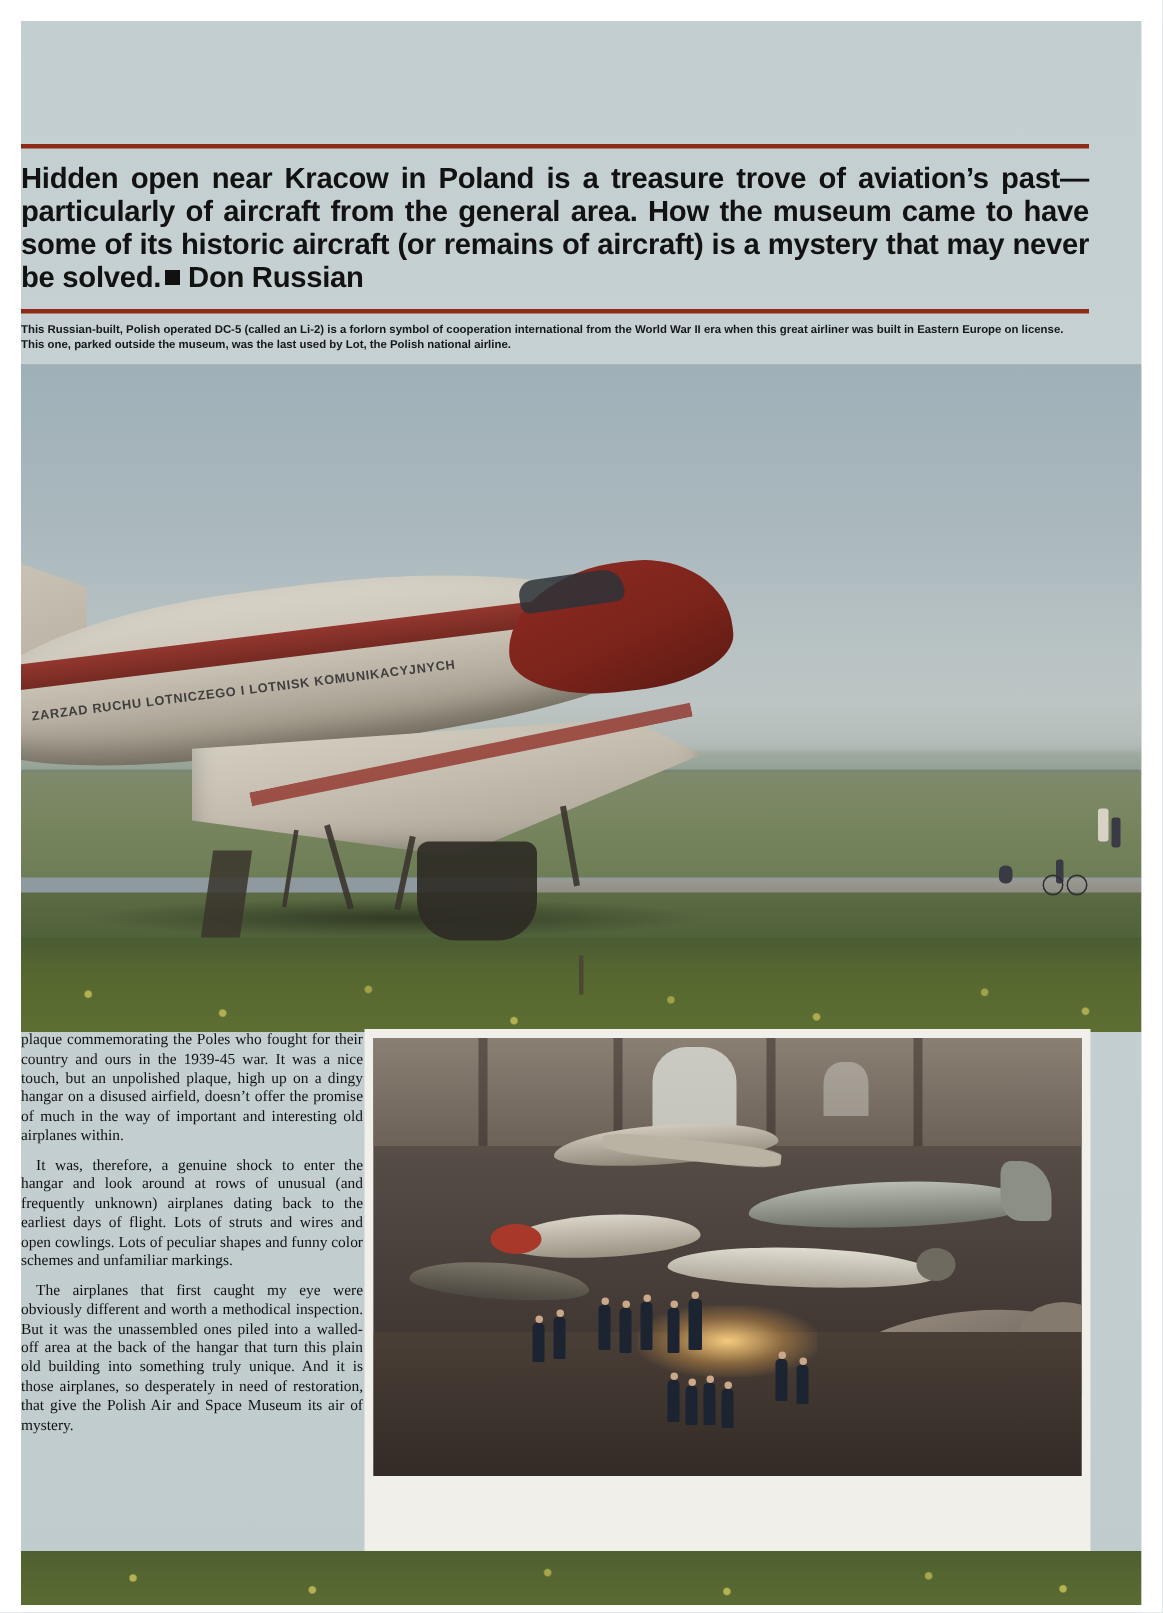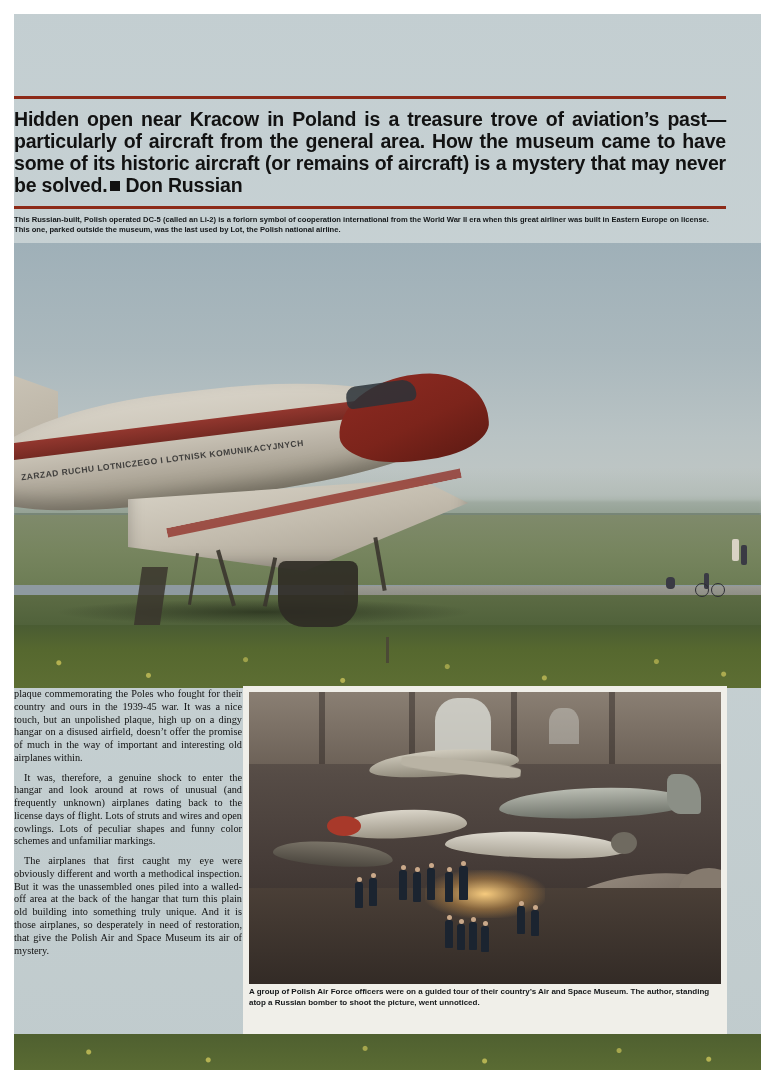--- a/index.html
+++ b/index.html
@@ -487,21 +487,21 @@
   <div class="deck-wrap">
     <div class="rule-top"></div>
     <div class="deck"><span>Hidden open near Kracow in Poland is a treasure trove of aviation’s past—particularly of aircraft from the general area. How the museum came to have some of its historic aircraft (or remains of aircraft) is a mystery that may never be solved.</span><span class="sq"></span><span>Don Russian</span></div>
     <div class="rule-bottom"></div>
   </div>
 
   <div class="topcap">This Russian-built, Polish operated DC-5 (called an Li-2) is a forlorn symbol of cooperation international from the World War II era when this great airliner was built in Eastern Europe on license. This one, parked outside the museum, was the last used by Lot, the Polish national airline.</div>
 
   <div class="body-col">
     <p class="cont">plaque commemorating the Poles who fought for their country and ours in the 1939-45 war. It was a nice touch, but an unpolished plaque, high up on a dingy hangar on a disused airfield, doesn’t offer the promise of much in the way of important and interesting old airplanes within.</p>
-    <p class="ind">It was, therefore, a genuine shock to enter the hangar and look around at rows of unusual (and frequently unknown) airplanes dating back to the license days of flight. Lots of struts and wires and open cowlings. Lots of peculiar shapes and funny color schemes and unfamiliar markings.</p>
+    <p class="ind">It was, therefore, a genuine shock to enter the hangar and look around at rows of unusual (and frequently unknown) airplanes dating back to the earliest days of flight. Lots of struts and wires and open cowlings. Lots of peculiar shapes and funny color schemes and unfamiliar markings.</p>
     <p class="ind">The airplanes that first caught my eye were obviously different and worth a methodical inspection. But it was the unassembled ones piled into a walled-off area at the back of the hangar that turn this plain old building into something truly unique. And it is those airplanes, so desperately in need of restoration, that give the Polish Air and Space Museum its air of mystery.</p>
   </div>
 
   <div class="photo-bottom-frame">
     <div class="photo-bottom">
       <div class="hangar-bg"></div>
       <div class="hangar-roof"></div>
       <div class="roof-beam" style="left:70px;"></div>
       <div class="roof-beam" style="left:160px;"></div>
       <div class="roof-beam" style="left:262px;"></div>
@@ -563,21 +563,20 @@
         </div>
       <div class="person" style="left:220px; top:230px; width:8px; height:28px;">
           <span class="head"></span>
         </div>
       <div class="person" style="left:232px; top:234px; width:8px; height:26px;">
           <span class="head"></span>
         </div>
     </div>
   </div>
 
-  <div class="botcap">A group of Polish Air Force officers were on a guided tour of their country’s Air and Space Museum. The author, standing atop a Russian bomber to shoot the picture, went unnoticed.</div>
 
   <div class="bottom-grass"></div>
 
   <div class="left-edge"></div>
   <div class="right-edge"></div>
   <div class="top-edge"></div>
   <div class="bottom-edge"></div>
 </div>
 
 </body></html>

